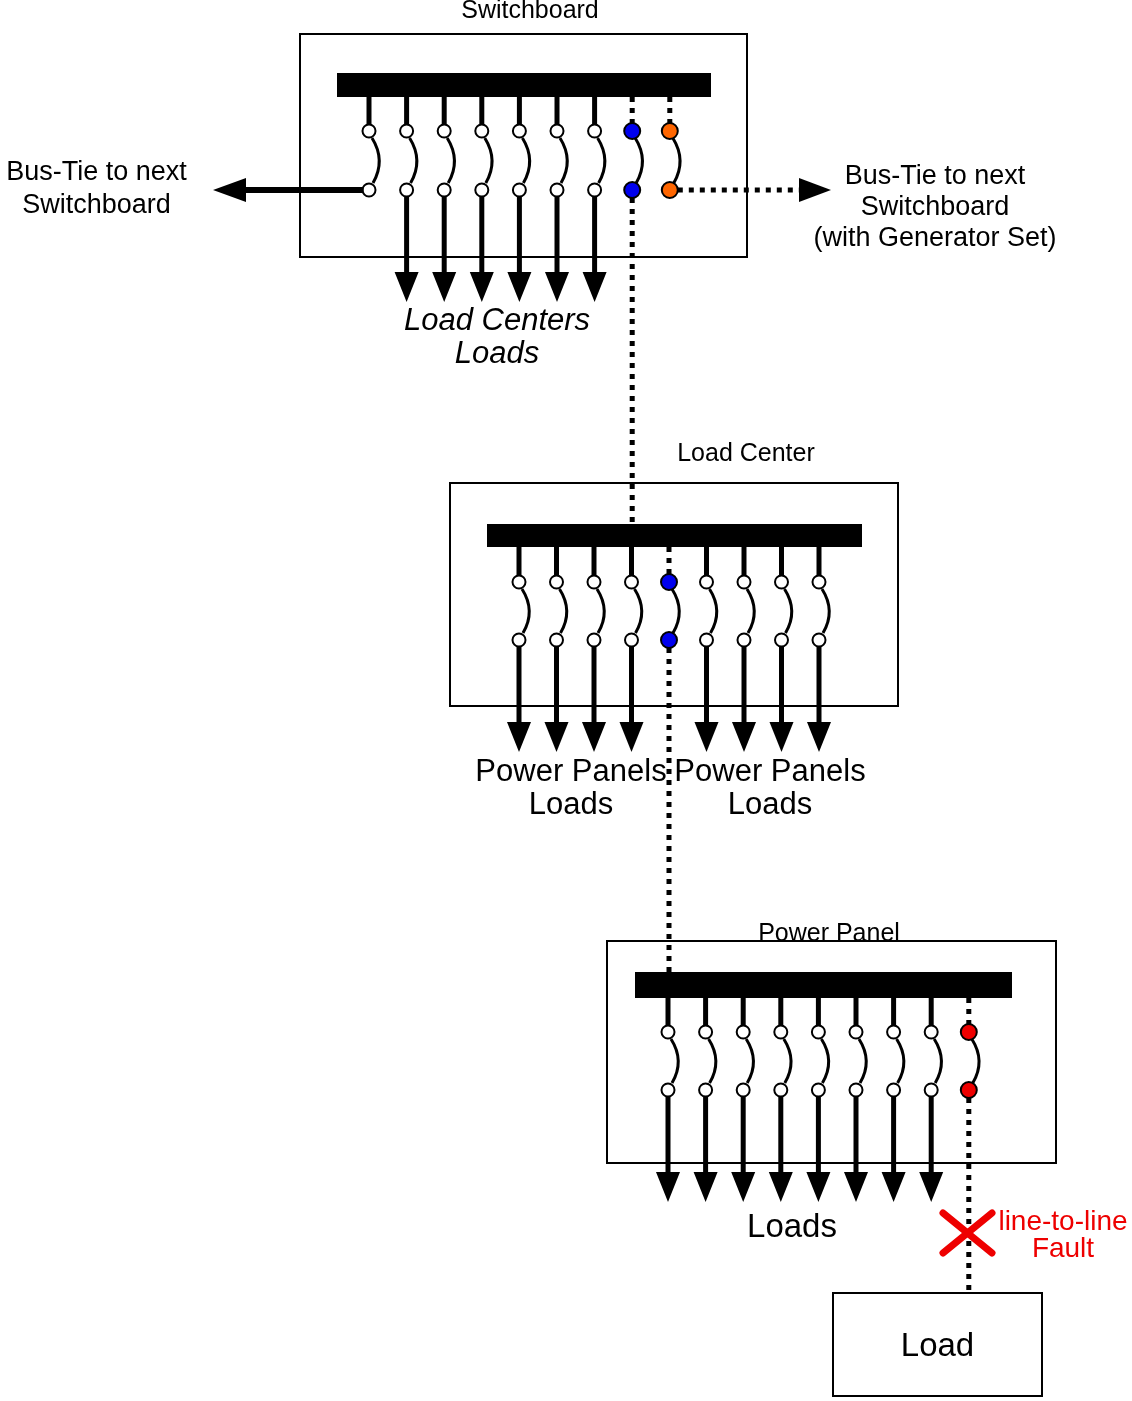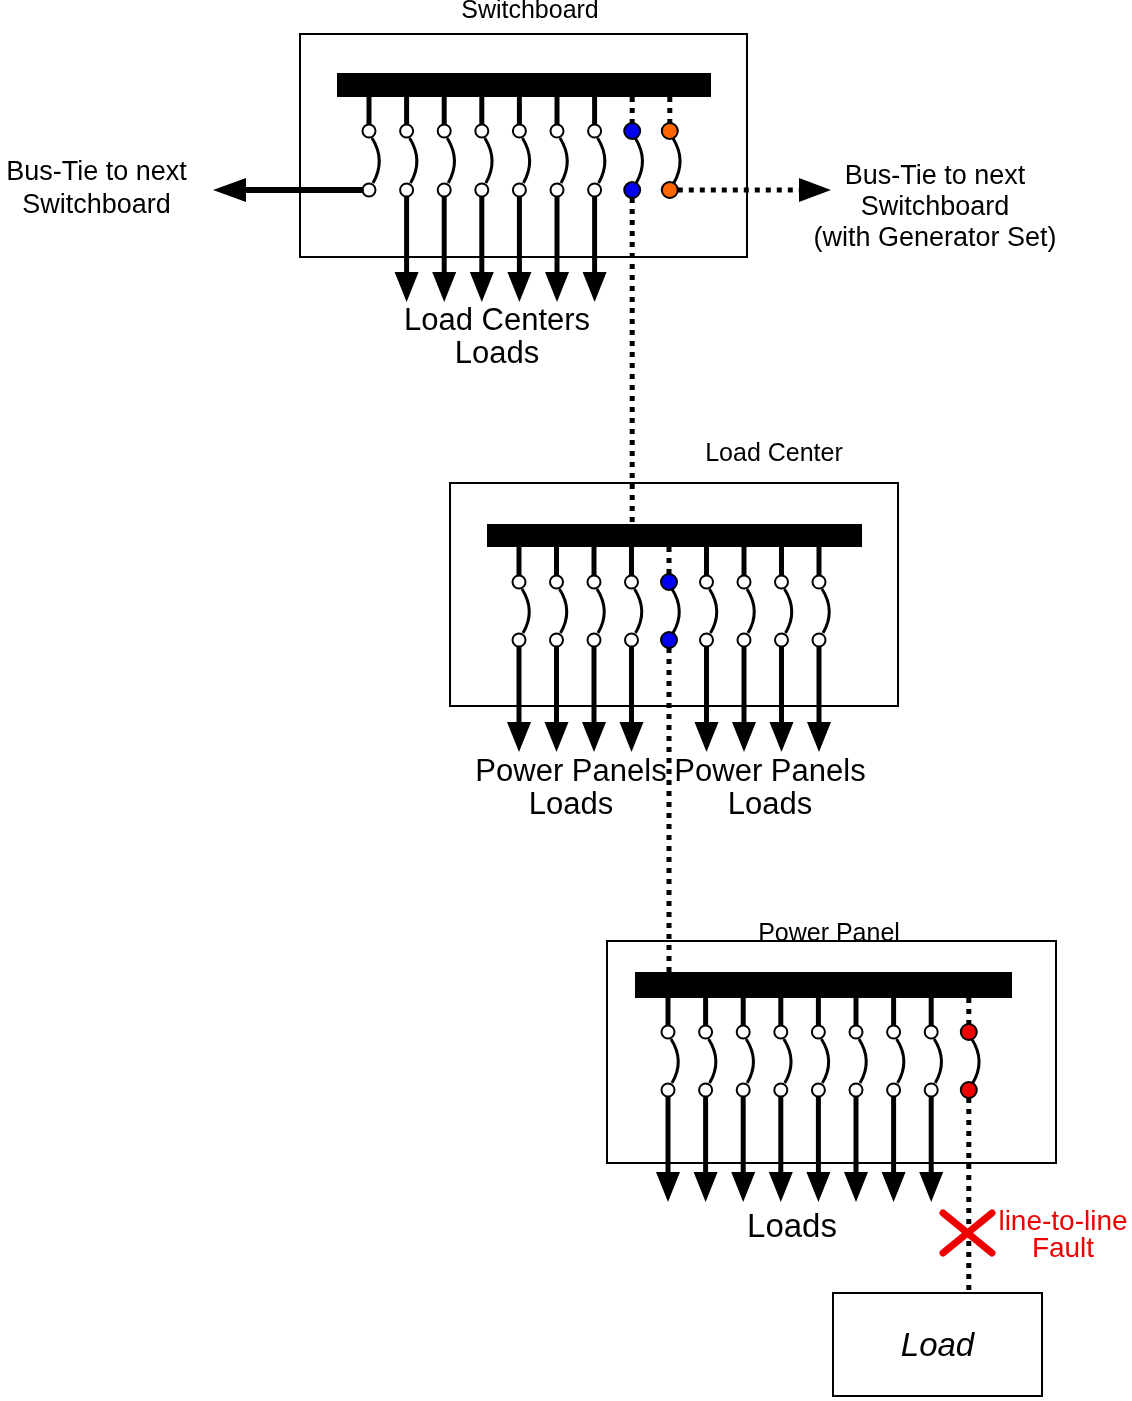--- a/index.html
+++ b/index.html
@@ -9,42 +9,41 @@
     background:#ffffff;
     font-family:"Liberation Sans", sans-serif;
     color:#000;
     overflow:hidden;
   }
   .panel-box{
     position:absolute;
     border:2px solid #000;
     background:transparent;
     box-sizing:border-box;
-    font-style:italic;
   }
   #switchboard-box{left:299px;top:33px;width:449px;height:225px;}
   #load-center-box{left:449px;top:482px;width:450px;height:225px;}
   #power-panel-box{left:606px;top:940px;width:451px;height:224px;}
   #load-box{
     left:832px;top:1292px;width:211px;height:105px;
     display:flex;align-items:center;justify-content:center;
     font-size:33px;
   }
   .diagram-label{
     position:absolute;
     text-align:center;
     white-space:pre-line;
   }
   .panel-title{font-size:25px;}
   #switchboard-title{left:380px;top:-5px;width:300px;}
-  #load-center-title{left:624px;top:438px;width:300px;}
+  #load-center-title{left:596px;top:438px;width:300px;}
   #power-panel-title{left:679px;top:918px;width:300px;}
   #bus-tie-left-label{left:-6px;top:155px;width:205px;font-size:27px;line-height:33px;}
   #bus-tie-right-label{left:785px;top:160px;width:300px;font-size:27px;line-height:31px;}
-  #load-centers-loads-label{left:372px;top:303px;width:250px;font-size:31px;line-height:33px;}
+  #load-centers-loads-label{left:372px;top:303px;width:250px;font-size:31px;line-height:33px;font-style:italic;}
   #power-panels-loads-left-label{left:446px;top:754px;width:250px;font-size:31px;line-height:33px;}
   #power-panels-loads-right-label{left:645px;top:754px;width:250px;font-size:31px;line-height:33px;}
   #power-panel-loads-label{left:692px;top:1209px;width:200px;font-size:33px;line-height:33px;}
   #fault-label{left:943px;top:1207px;width:240px;font-size:28px;line-height:27px;}
   #diagram-svg{position:absolute;left:0;top:0;}
 </style>
 </head>
 <body>
 
 <div id="canvas">

